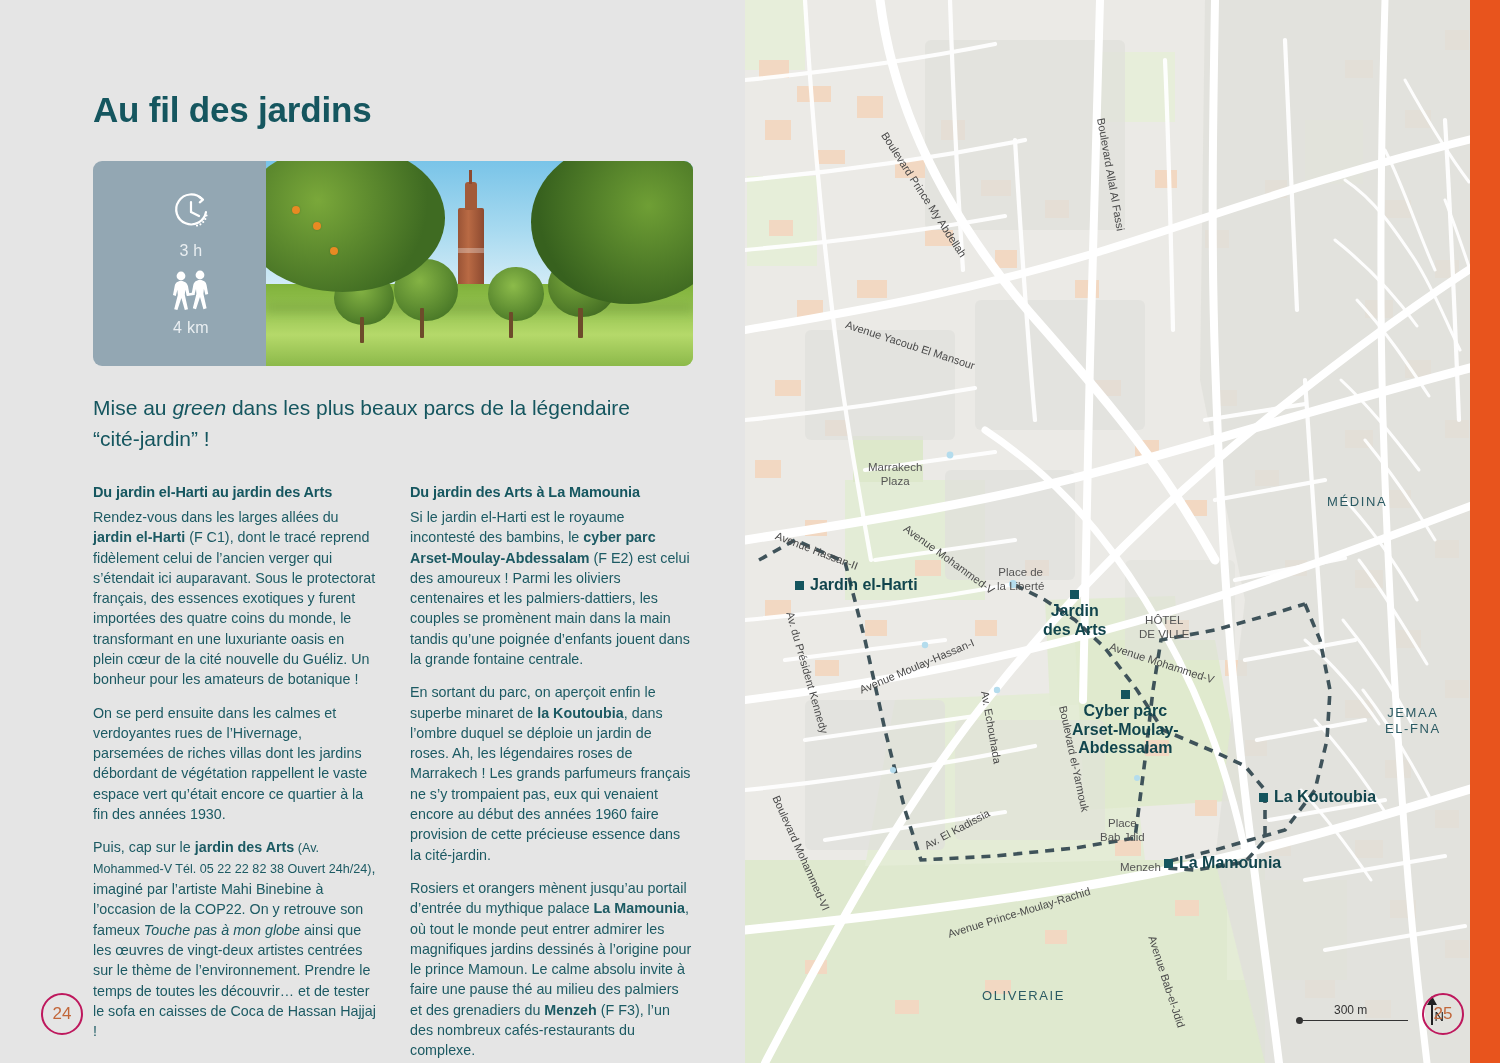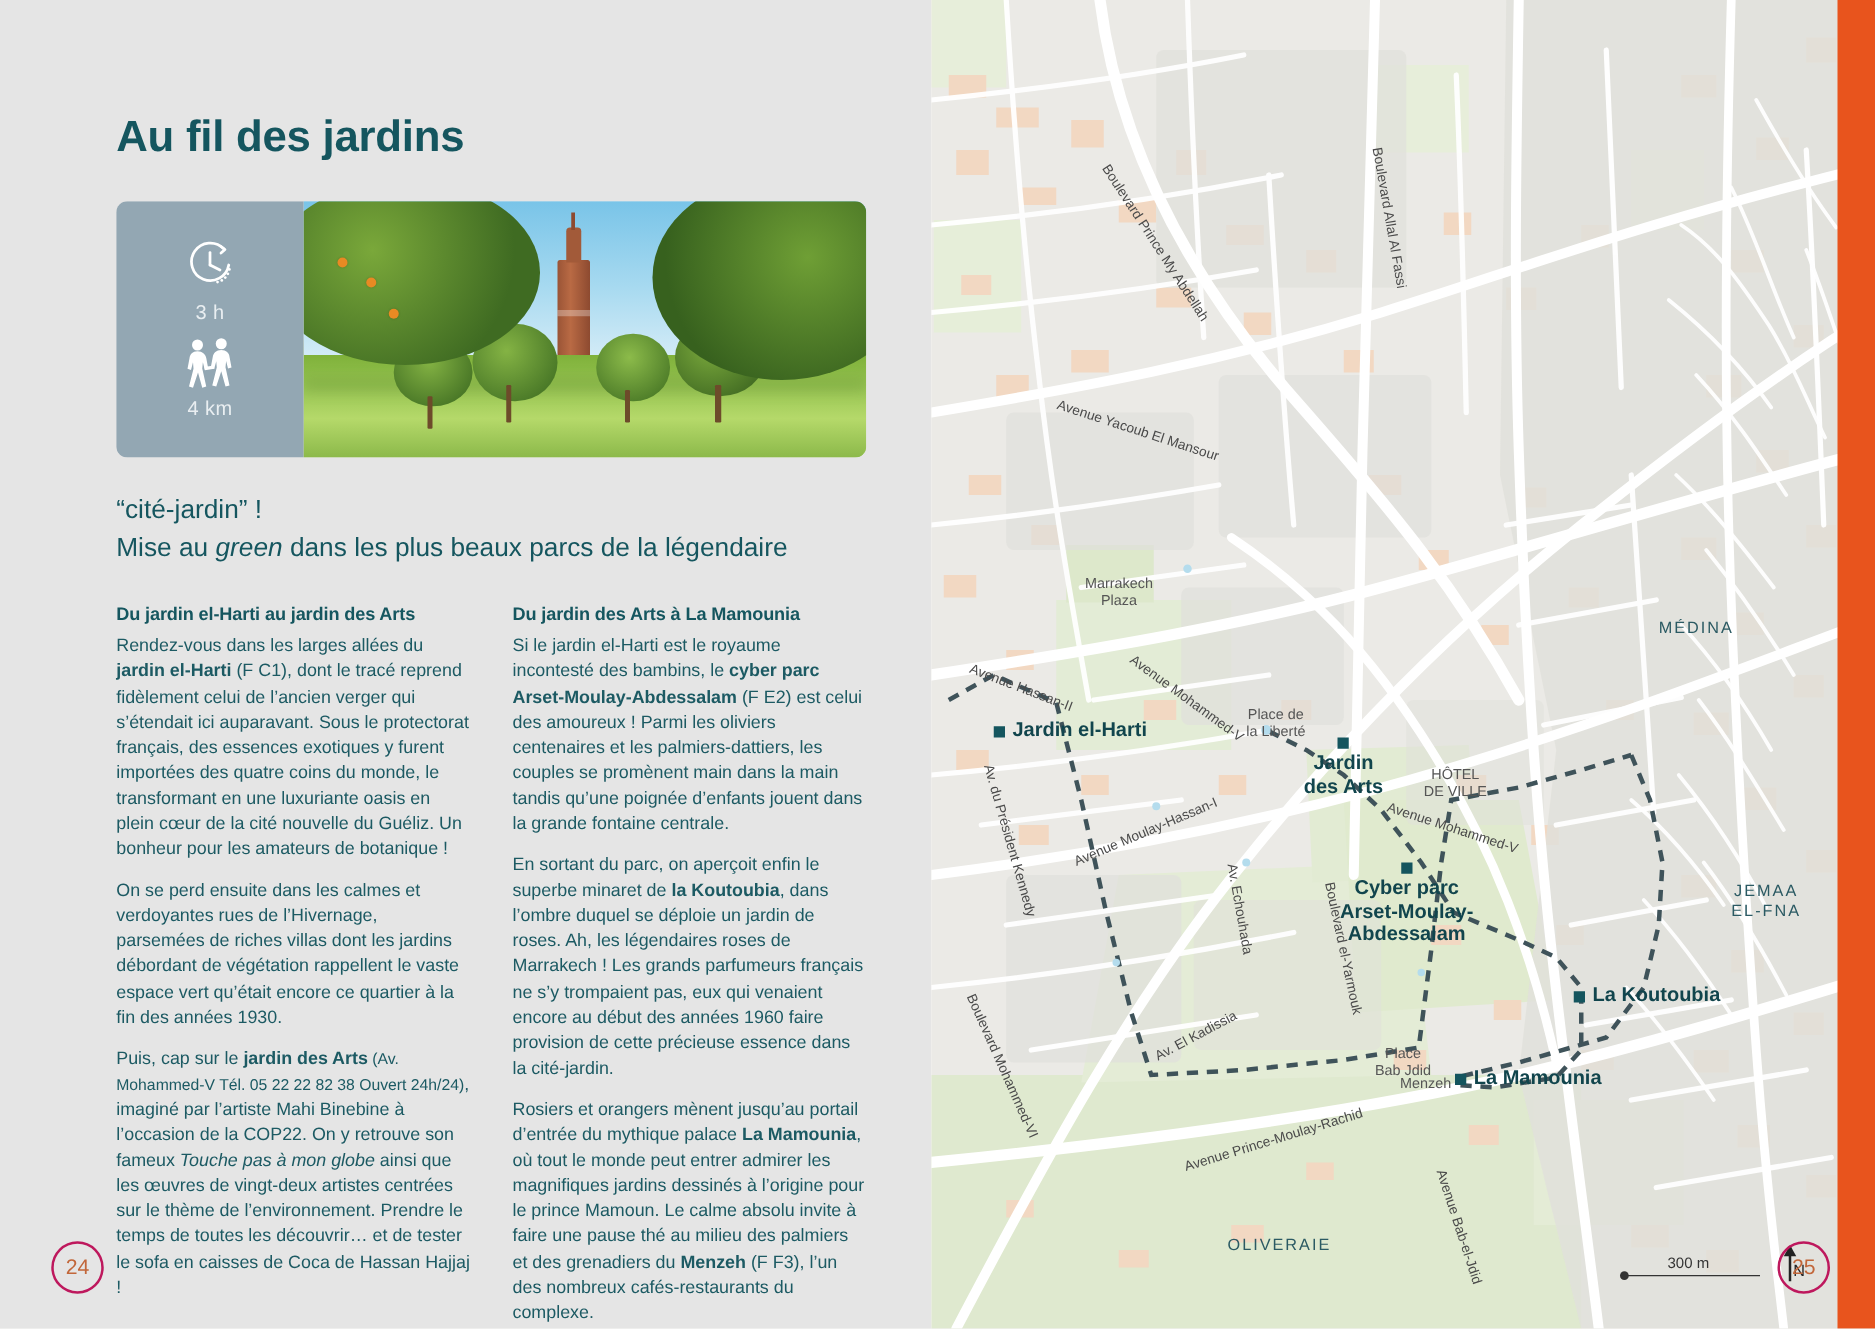--- a/index.html
+++ b/index.html
@@ -40,20 +40,21 @@
     position:relative;
   }
   .card-meta{
     width:150px;
     background:#93a7b3;
     display:flex;flex-direction:column;
     align-items:center;justify-content:center;
     gap:10px;
     color:#ffffff;
     flex:0 0 150px;
+    padding-left:23px;
   }
   .meta-block{display:flex;flex-direction:column;align-items:center;}
   .meta-block svg{display:block;}
   .meta-val{
     font-size:16px;color:#e9eef1;margin-top:7px;letter-spacing:.3px;
   }
   .card-photo{
     flex:1;position:relative;overflow:hidden;
     background:linear-gradient(#9fd4ee 0%, #bfe4f4 42%, #cfe9f6 52%, #b9dd8f 60%, #a8cf6f 100%);
   }
@@ -240,22 +241,22 @@
           <div class="trunk" style="left:22%;top:76%;width:4px;height:26px"></div>
           <div class="tree tcanopy-l"></div>
           <div class="tree tcanopy-r"></div>
           <div class="orange" style="left:11%;top:30%"></div>
           <div class="orange" style="left:15%;top:42%"></div>
           <div class="orange" style="left:6%;top:22%"></div>
         </div>
       </div>
 
       <div class="intro">
+        <div><span>Mise au </span><em>green</em><span> dans les plus beaux parcs de la légendaire</span></div>
         <div>“cité-jardin” !</div>
-        <div><span>Mise au </span><em>green</em><span> dans les plus beaux parcs de la légendaire</span></div>
       </div>
 
       <div class="cols">
 
         <div class="col">
           <h2 class="sub">Du jardin el-Harti au jardin des Arts</h2>
           <p class="para"><span>Rendez-vous dans les larges allées du </span><b>jardin el-Harti</b><span> (F C1), dont le tracé reprend fidèlement celui de l’ancien verger qui s’étendait ici auparavant. Sous le protectorat français, des essences exotiques y furent importées des quatre coins du monde, le transformant en une luxuriante oasis en plein cœur de la cité nouvelle du Guéliz. Un bonheur pour les amateurs de botanique !</span></p>
           <p class="para">On se perd ensuite dans les calmes et verdoyantes rues de l’Hivernage, parsemées de riches villas dont les jardins débordant de végétation rappellent le vaste espace vert qu’était encore ce quartier à la fin des années 1930.</p>
           <p class="para"><span>Puis, cap sur le </span><b>jardin des Arts</b><span class="small"> (Av. Mohammed-V Tél. 05 22 22 82 38 Ouvert 24h/24)</span><span>, imaginé par l’artiste Mahi Binebine à l’occasion de la COP22. On y retrouve son fameux </span><i>Touche pas à mon globe</i><span> ainsi que les œuvres de vingt-deux artistes centrées sur le thème de l’environnement. Prendre le temps de toutes les découvrir… et de tester le sofa en caisses de Coca de Hassan Hajjaj !</span></p>
         </div>
@@ -470,21 +471,21 @@
         <div class="street" style="left: 365px; top: 640px; transform: rotate(18deg);">Avenue Mohammed-V</div>
         <div class="street" style="left: 318px; top: 700px; transform: rotate(78deg);">Boulevard el-Yarmouk</div>
         <div class="street" style="left: 203px; top: 928px; transform: rotate(-17deg);">Avenue Prince-Moulay-Rachid</div>
         <div class="street" style="left: 407px; top: 930px; transform: rotate(72deg);">Avenue Bab-el-Jdid</div>
       </div>
 
     <div id="places">
         <div class="place-lbl" style="left: 123px; top: 461px;">Marrakech<br>Plaza</div>
         <div class="place-lbl" style="left: 252px; top: 566px;">Place de<br>la Liberté</div>
         <div class="place-lbl" style="left: 394px; top: 614px;">HÔTEL<br>DE VILLE</div>
-        <div class="place-lbl" style="left: 355px; top: 817px; margin-top: 20px;">Place<br>Bab Jdid</div>
+        <div class="place-lbl" style="left: 355px; top: 817px;">Place<br>Bab Jdid</div>
         <div class="place-lbl" style="left: 375px; top: 861px;">Menzeh</div>
       </div>
 
     <div id="areas">
         <div class="area-label" style="left: 582px; top: 494px;">MÉDINA</div>
         <div class="area-label" style="left: 640px; top: 705px;">JEMAA<br>EL-FNA</div>
         <div class="area-label" style="left: 237px; top: 988px;">OLIVERAIE</div>
       </div>
 
     <div id="pois">

